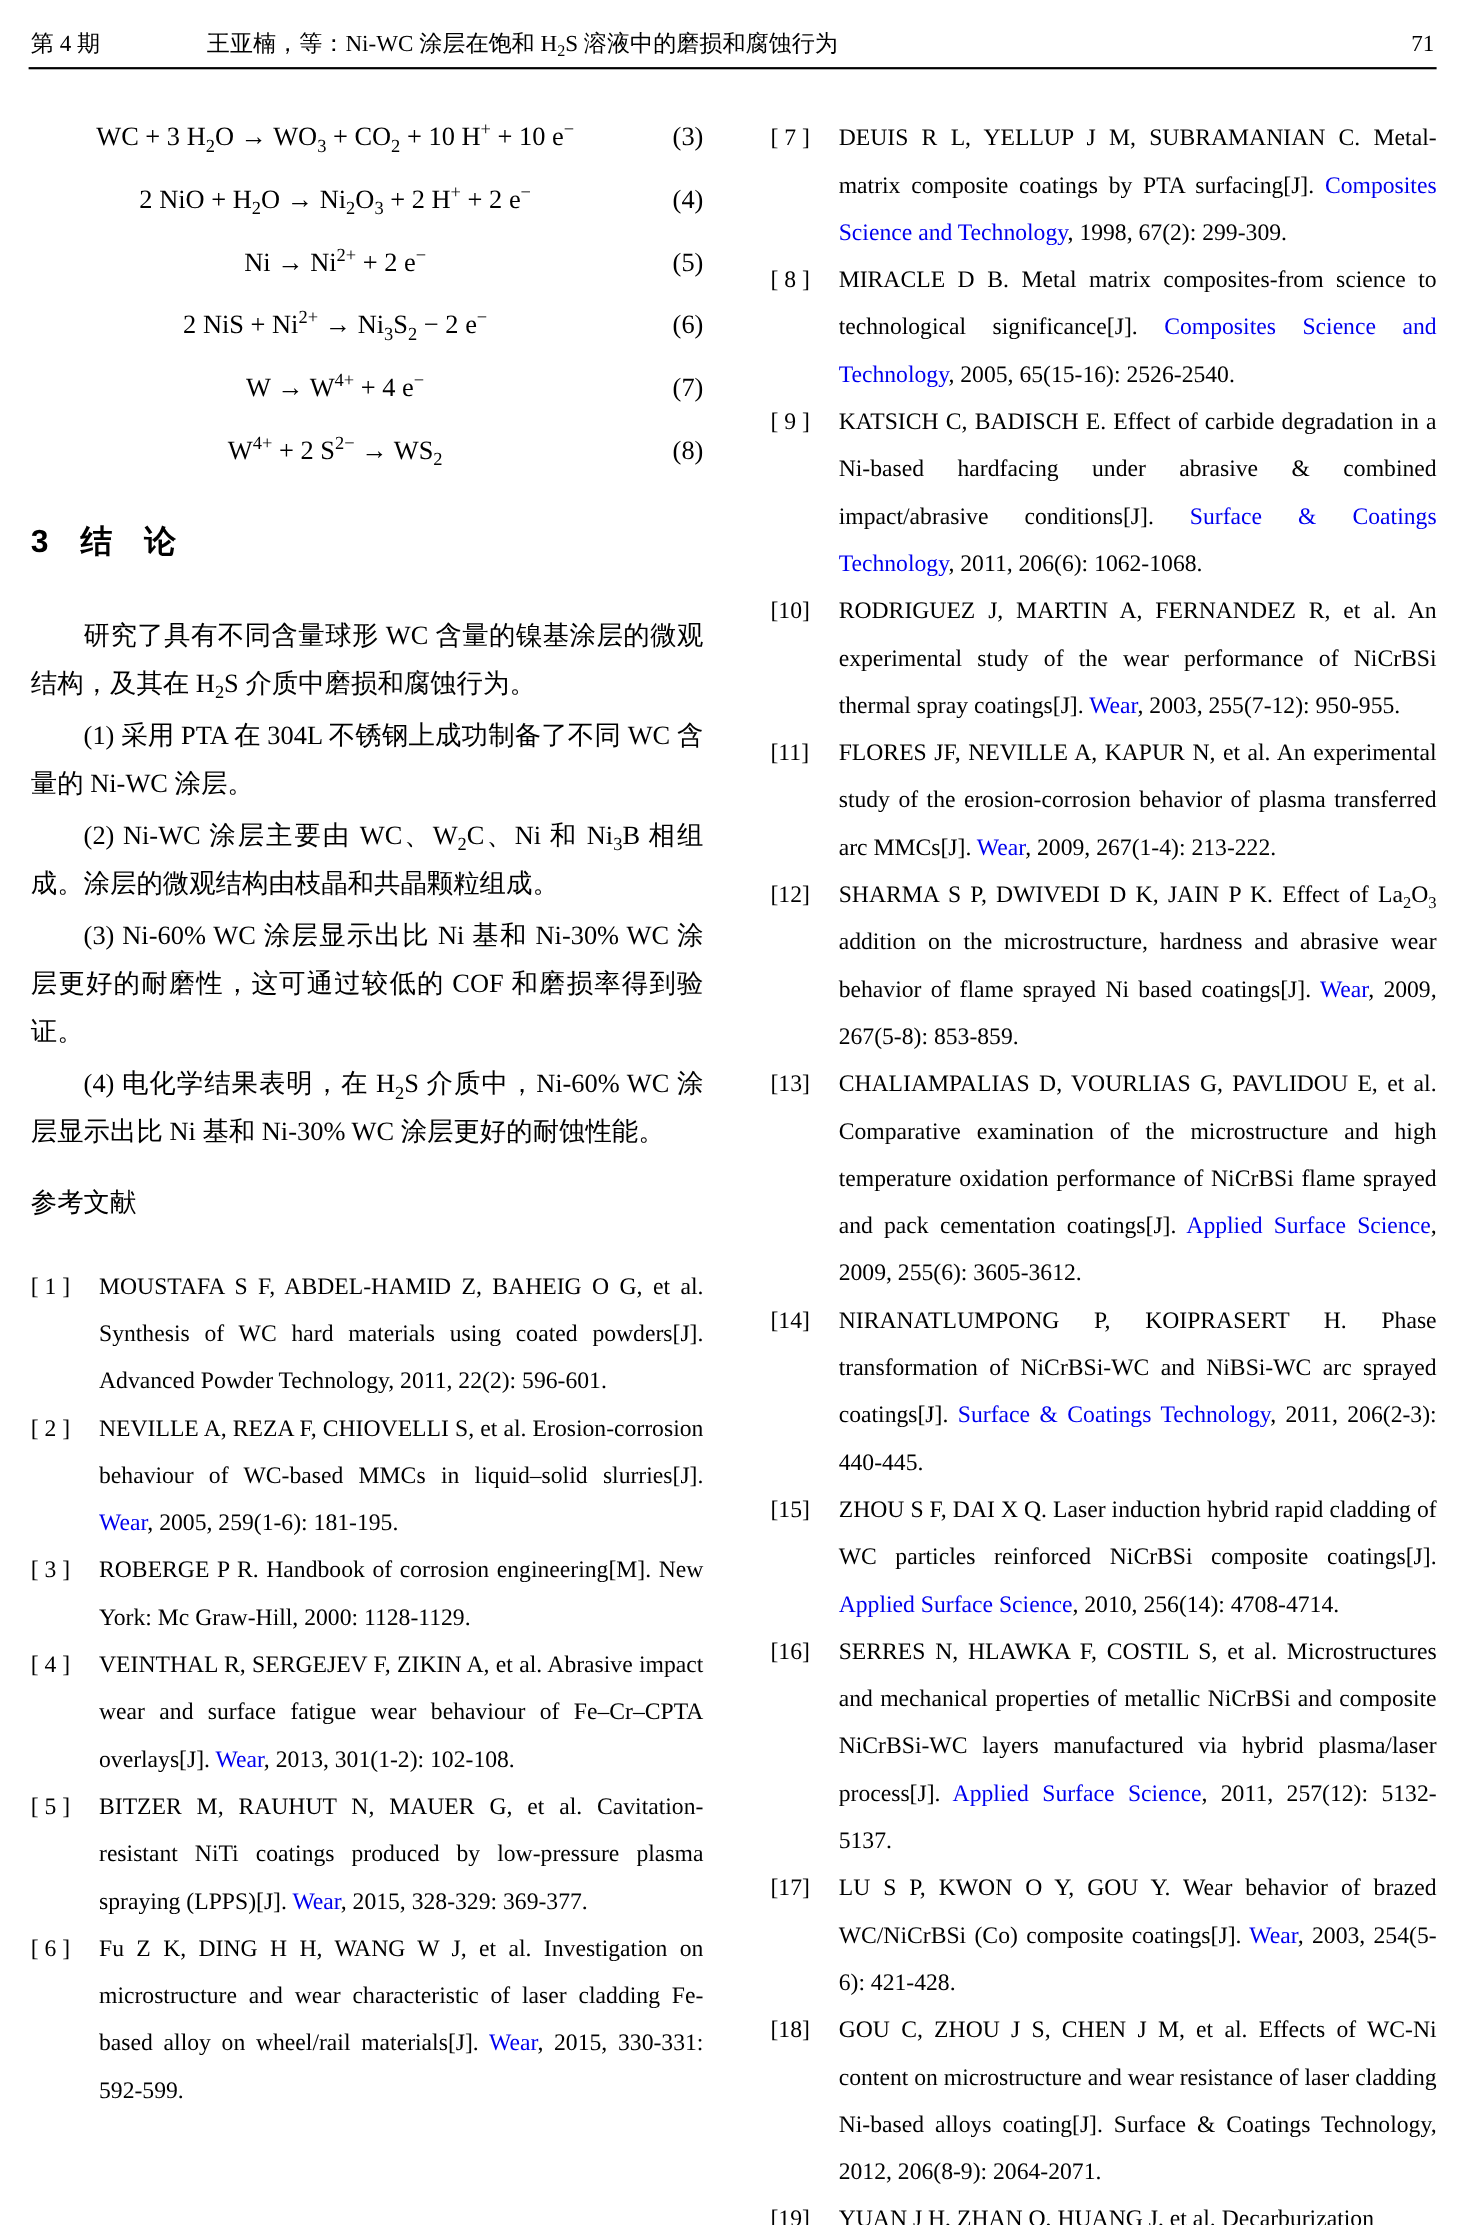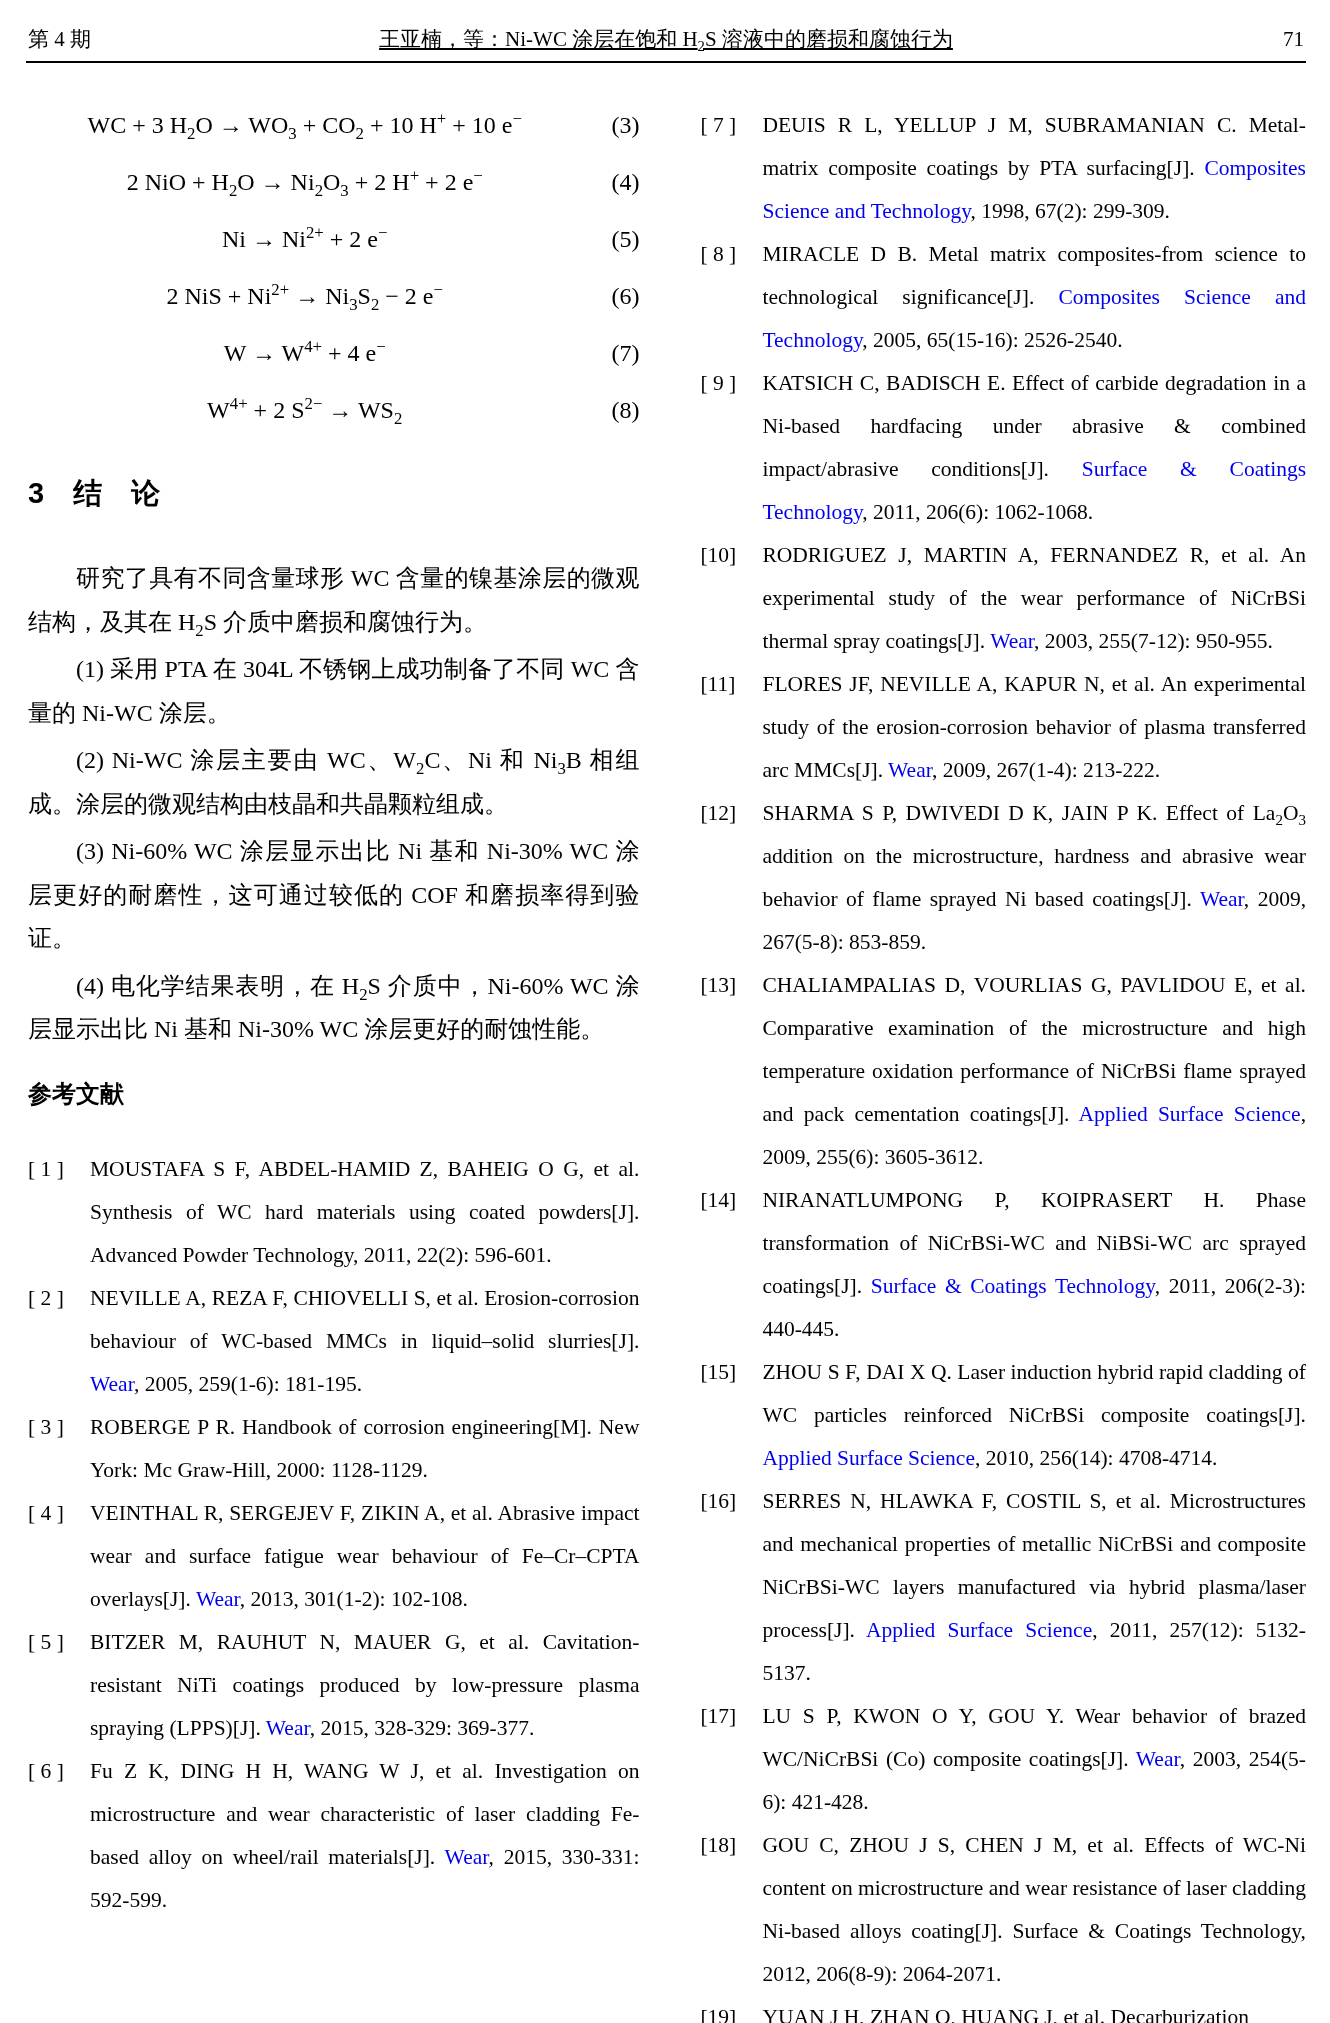--- a/index.html
+++ b/index.html
@@ -12,21 +12,21 @@
     box-sizing:border-box;
     font-family:"Liberation Serif","DejaVu Serif",serif;
     color:#000;
   }
   .header{
     display:flex;align-items:baseline;
     margin:26px 26px 0 28px;
     font-size:21px;line-height:26px;
   }
   .header .h-left{width:160px;text-align:left;}
-  .header .h-center{flex:1;text-align:center;text-decoration:underline;}
+  .header .h-center{flex:1;text-align:left;}
   .header .h-right{width:160px;text-align:right;}
   .header-rule{
     border-bottom:2.5px solid #000;
     margin:9px 24px 0 26px;
     height:0;
   }
   .columns{
     display:flex;
     margin:0 24px 0 28px;
     gap:27px;
@@ -56,21 +56,21 @@
     margin:0 0 0 0;
     font-size:24px;line-height:43.5px;
     text-align:justify;
     text-indent:2em;
   }
   .para + .para{margin-top:4px;}
 
   
   .ref-heading{
     margin-top:24px;
-    font-size:24px;font-weight:bold;
+    font-size:24px;font-weight:normal;
     line-height:36px;
     font-family:"Liberation Sans","DejaVu Sans",sans-serif;
   }
   .ref-list{font-size:21.5px;line-height:43px;}
   .col-left .ref-list{margin-top:36px;}
   .ref-item{
     position:relative;
     padding-left:62px;
     text-align:justify;
   }

